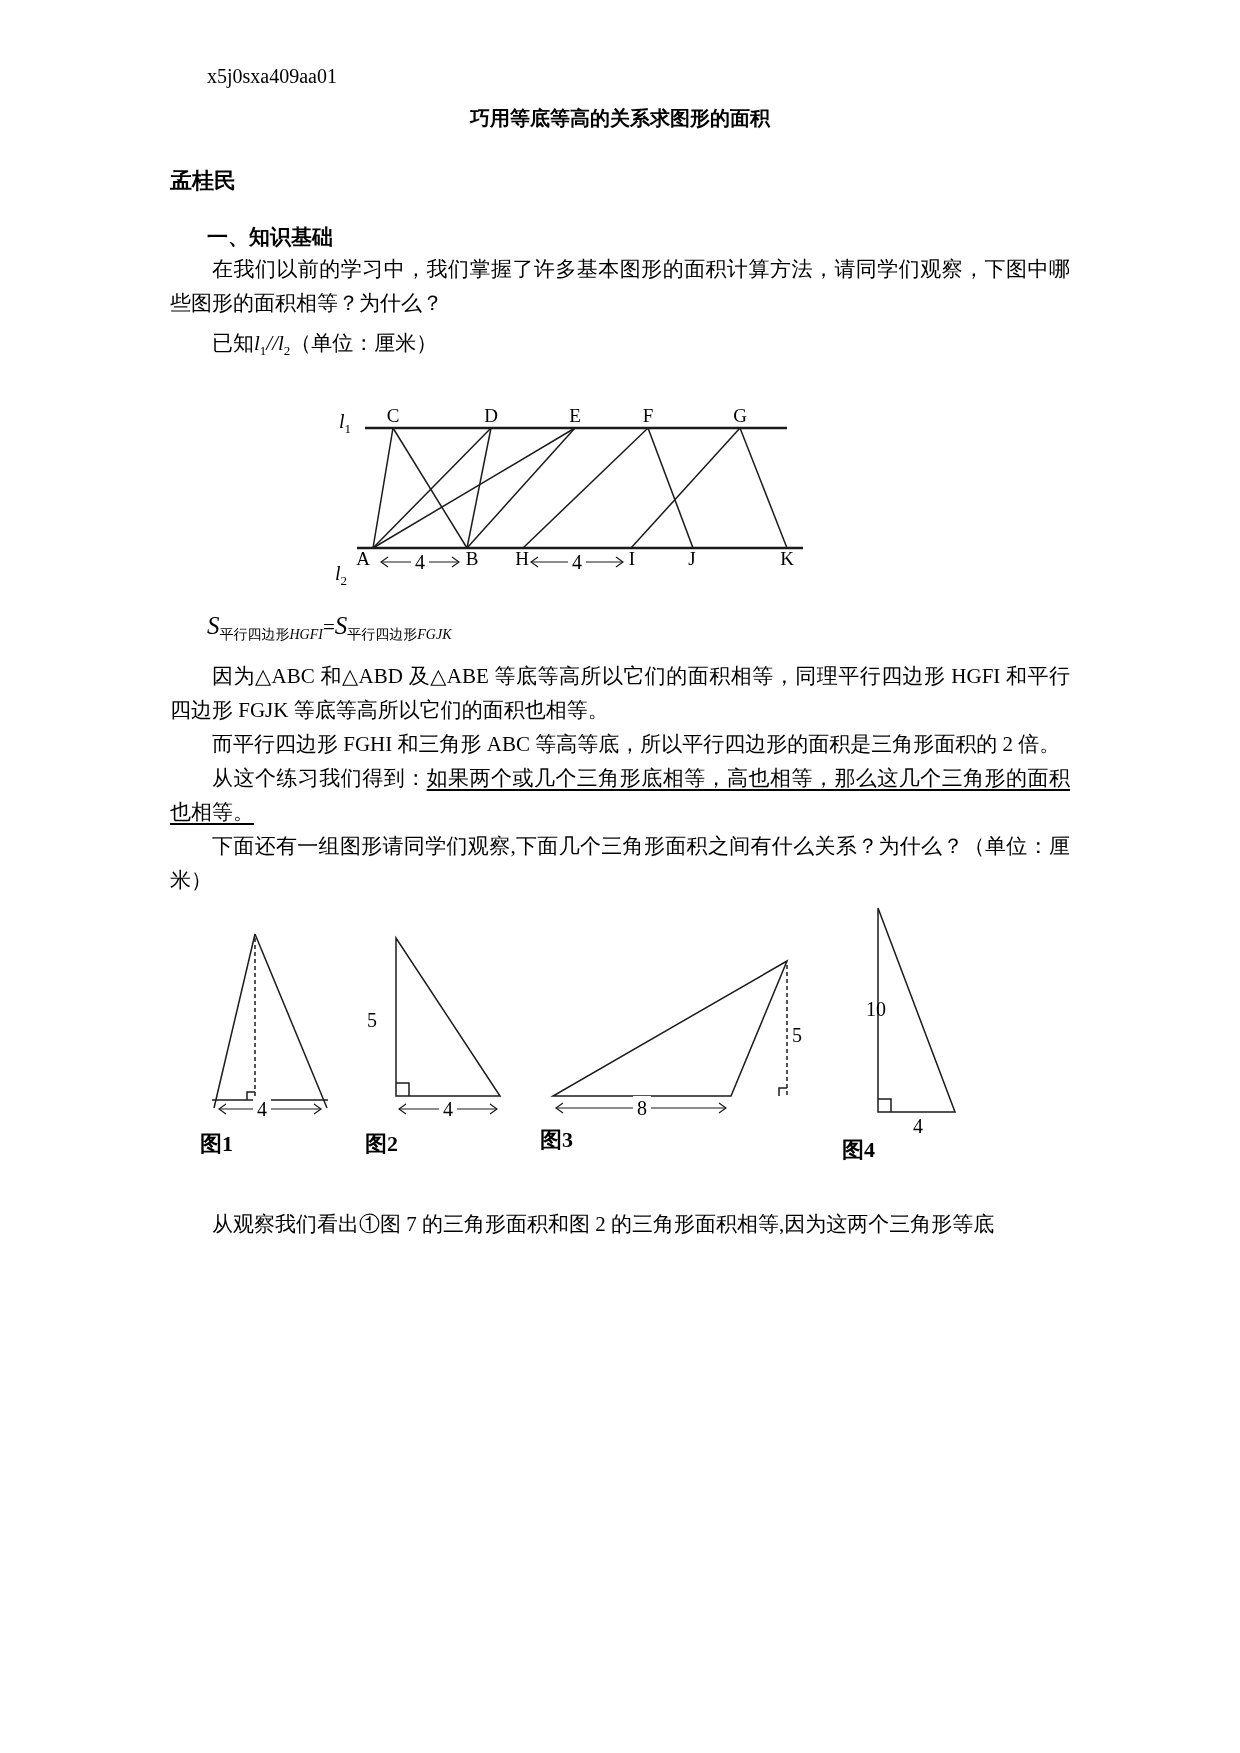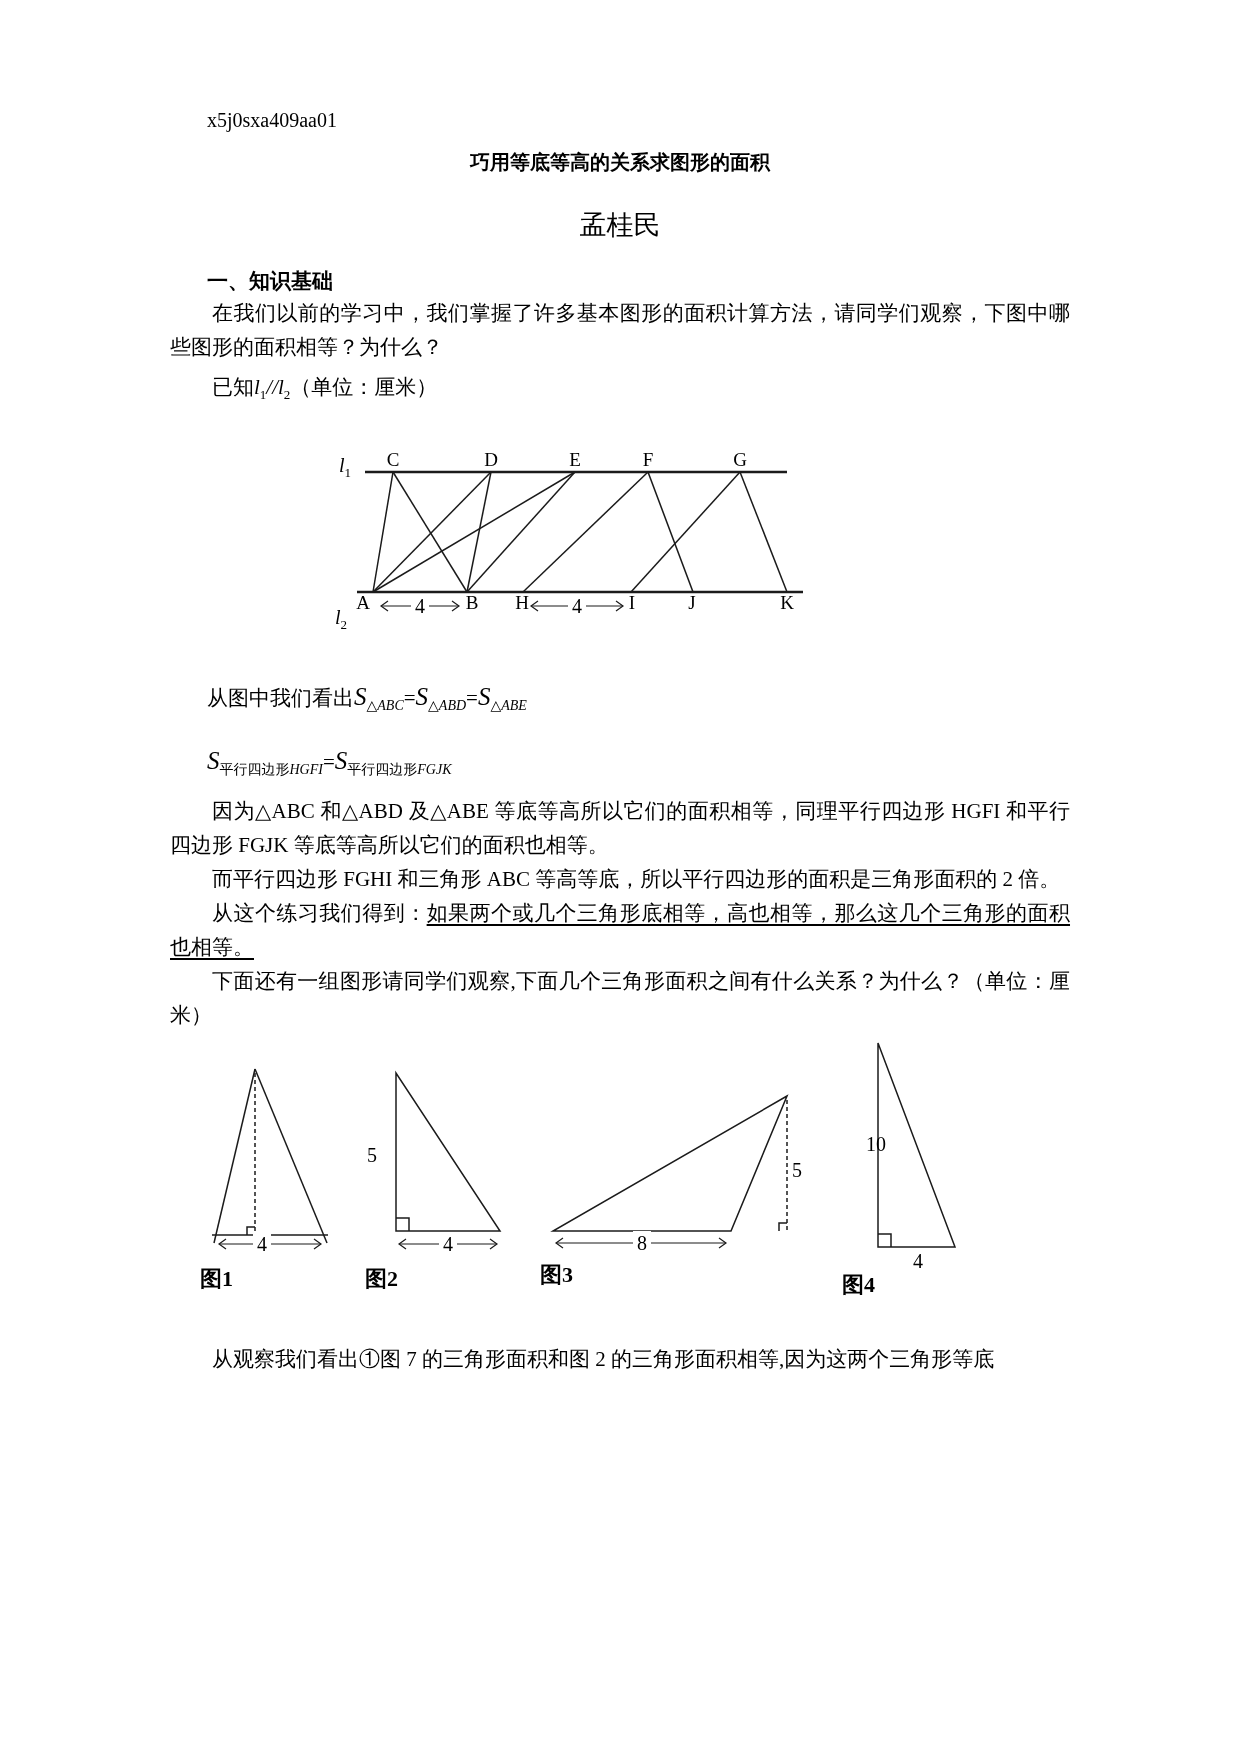--- a/index.html
+++ b/index.html
@@ -2,23 +2,23 @@
 <html><head>
 <meta charset="utf-8">
 <style>
   html,body{margin:0;padding:0;background:#ffffff;}
   .page{
     position:relative;width:1240px;height:1753px;background:#fff;
     padding:0 170px;box-sizing:border-box;overflow:hidden;
     font-family:"Liberation Serif","DejaVu Serif",serif;color:#000;
     font-size:21px;line-height:34px;
   }
-  .doc-code{padding-top:106px;font-size:20px;line-height:28px;text-indent:37px;}
+  .doc-code{padding-top:62px;font-size:20px;line-height:28px;text-indent:37px;}
   .doc-title{margin:12px 0 0 0;text-align:center;font-size:20px;font-weight:bold;line-height:32px;}
-  .doc-author{margin-top:32px;text-align:center;font-size:27px;font-weight:normal;line-height:30px;}
+  .doc-author{margin-top:32px;font-size:22px;font-weight:bold;line-height:30px;}
   .sec-heading{margin:26px 0 0 0;font-size:21px;font-weight:bold;line-height:30px;text-indent:37px;}
   .para{margin:0;text-align:justify;}
   .ind{text-indent:2em;}
   .given{margin-top:6px;text-indent:2em;}
   .mi{font-style:italic;font-family:"Liberation Serif","DejaVu Serif",serif;}
   sub{font-size:13px;line-height:0;}
   .csub{font-size:14px;line-height:0;}
   .ms{font-style:italic;font-size:25px;}
   .formula{line-height:36px;text-indent:37px;}
   .f1{margin-top:54px;}
@@ -96,21 +96,20 @@
     <span class="plbl" style="left:28px;top:143px;">A</span>
     <span class="plbl" style="left:137px;top:143px;">B</span>
     <span class="plbl" style="left:187px;top:143px;">H</span>
     <span class="plbl" style="left:297px;top:143px;">I</span>
     <span class="plbl" style="left:357px;top:143px;">J</span>
     <span class="plbl" style="left:452px;top:143px;">K</span>
     <span class="mlbl" style="left:85px;top:144px;">4</span>
     <span class="mlbl" style="left:242px;top:144px;">4</span>
   </div>
 
-  <p class="para formula f1"><span>从图中我们看出</span><span class="ms">S</span><sub class="csub"><span>△</span><span class="mi">ABC</span></sub><span>=</span><span class="ms">S</span><sub class="csub"><span>△</span><span class="mi">ABD</span></sub><span>=</span><span class="ms">S</span><sub class="csub"><span>△</span><span class="mi">ABE</span></sub></p>
 
   <p class="para formula f2"><span class="ms">S</span><sub class="csub"><span>平行四边形</span><span class="mi">HGFI</span></sub><span>=</span><span class="ms">S</span><sub class="csub"><span>平行四边形</span><span class="mi">FGJK</span></sub></p>
 
   <p class="para ind p5">因为△ABC 和△ABD 及△ABE 等底等高所以它们的面积相等，同理平行四边形 HGFI 和平行四边形 FGJK 等底等高所以它们的面积也相等。</p>
   <p class="para ind">而平行四边形 FGHI 和三角形 ABC 等高等底，所以平行四边形的面积是三角形面积的 2 倍。</p>
   <p class="para ind"><span>从这个练习我们得到：</span><span class="underlined">如果两个或几个三角形底相等，高也相等，那么这几个三角形的面积也相等。</span></p>
   <p class="para ind">下面还有一组图形请同学们观察,下面几个三角形面积之间有什么关系？为什么？（单位：厘米）</p>
 
   <div class="figrow">
 

